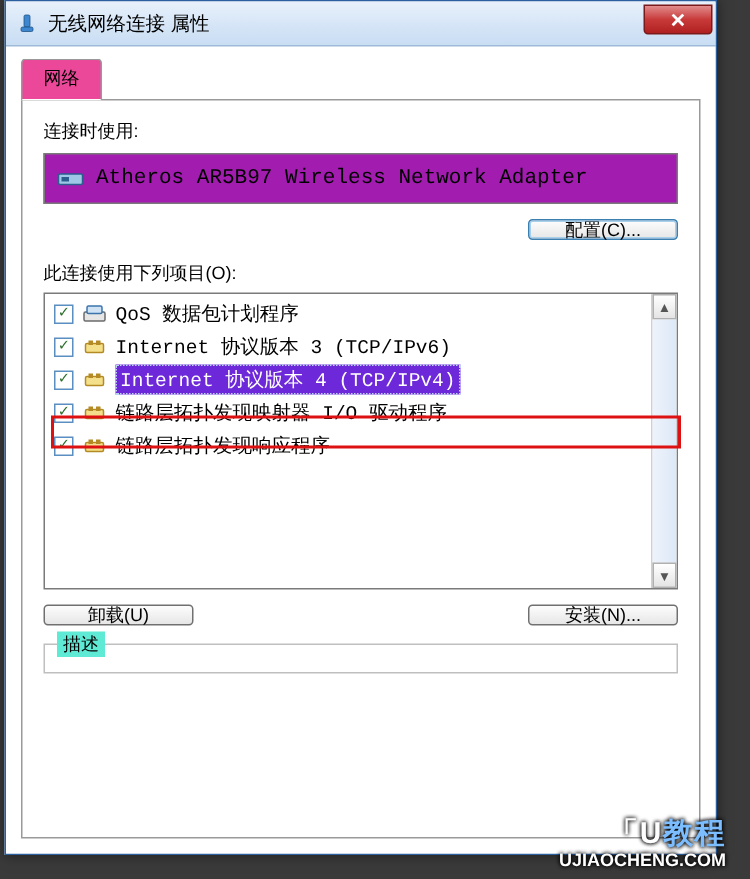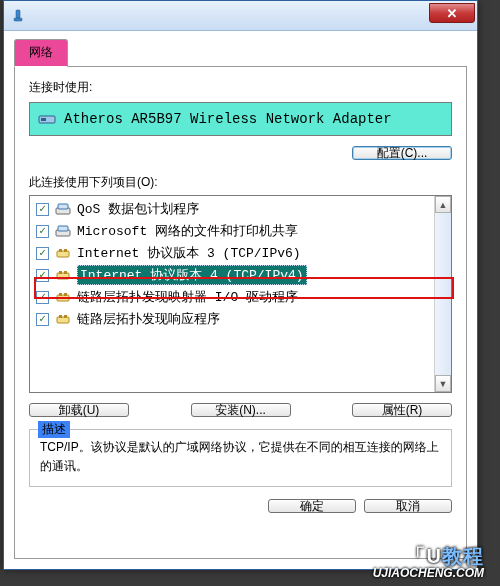--- a/index.html
+++ b/index.html
@@ -75,21 +75,21 @@
     flex: 1;
     display: flex; flex-direction: column;
   }
   .adapter-label { margin-bottom: 6px; }
   .adapter-box {
     border: 1px solid #7a7a7a;
     padding: 6px 8px;
     display: flex; align-items: center;
     font-family: "Courier New", monospace;
     font-size: 14px;
-    background: #5eead4;
+    background: #a21caf;
     height: 34px;
   }
   .adapter-icon {
     width: 18px; height: 14px; margin-right: 8px;
     flex-shrink: 0;
   }
   .cfg-row {
     display: flex; justify-content: flex-end;
     margin: 10px 0 8px 0;
   }
@@ -135,21 +135,21 @@
   }
   .ck.on::after {
     content: "✓";
     font-size: 11px; color: #2a6e2a; line-height: 1;
   }
   .item .mini-icon {
     width: 16px; height: 14px; margin-right: 6px; flex-shrink: 0;
   }
   .item .label { white-space: nowrap; overflow: hidden; }
   .item.sel .label {
-    background: #0f766e; color: #fff;
+    background: #6d28d9; color: #fff;
     border: 1px dotted #bcd4f0;
     padding: 0 2px;
   }
   .scrollbar {
     position: absolute; right: 0; top: 0; bottom: 0;
     width: 17px;
     background: #f0f0f0;
     border-left: 1px solid #d0d0d0;
     display: flex; flex-direction: column;
   }
@@ -176,21 +176,21 @@
     margin-top: 10px;
   }
   .group {
     border: 1px solid #bfbfbf;
     margin-top: 12px;
     padding: 8px 10px 10px 10px;
     position: relative;
   }
   .group-title {
     position: absolute; top: -9px; left: 8px;
-    background: #3b82f6; padding: 0 4px; font-size: 12px;
+    background: #5eead4; padding: 0 4px; font-size: 12px;
   }
   .desc { line-height: 1.6; font-size: 12px; }
   .bottom-row {
     display: flex; justify-content: flex-end;
     padding-top: 12px;
     gap: 8px;
   }
   .watermark {
     position: absolute;
     right: 16px; bottom: 6px;
@@ -199,35 +199,36 @@
     text-align: right;
     line-height: 1.1;
     text-shadow: 0 0 3px #000, 0 0 3px #000;
     margin-top: 12px;
   }
   .watermark .wm-top {
     font-size: 20px; font-weight: bold; letter-spacing: 1px;
   }
   .watermark .wm-top .accent { color: #7bbdff; }
   .watermark .wm-bottom {
-    font-size: 12px; font-weight: bold; color: #fff; font-style: italic;
+    font-size: 12px; font-weight: bold; color: #fff;
   }
 </style>
 </head>
 <body>
 
 <div class="window">
 
   <div class="titlebar">
     <span class="title-icon">
       <svg width="16" height="16" viewBox="0 0 16 16">
         <rect x="6" y="2" width="4" height="8" rx="1" fill="#3e86cf" stroke="#1a4d80" stroke-width="0.5"></rect>
         <rect x="4" y="10" width="8" height="3" rx="1" fill="#3e86cf" stroke="#1a4d80" stroke-width="0.5"></rect>
       </svg>
     </span>
+    <span class="title-text">无线网络连接 属性</span>
     <div class="close-btn">
       <span>✕</span>
     </div>
   </div>
 
   <div class="client">
 
     <div class="tabstrip">
       <div class="tab">
         <span>网络</span>
@@ -262,28 +263,20 @@
               <span class="ck on"></span>
               <span class="mini-icon"><svg width="16" height="14" viewBox="0 0 16 14">
                   <rect x="1" y="6" width="14" height="6" rx="1" fill="#e6e6e6" stroke="#6b6b6b"></rect>
                   <rect x="3" y="2" width="10" height="5" rx="1" fill="#cfe3f5" stroke="#3a74ab"></rect>
                 </svg></span>
               <span class="label">QoS 数据包计划程序</span>
             </div>
             <div class="item">
               <span class="ck on"></span>
               <span class="mini-icon"><svg width="16" height="14" viewBox="0 0 16 14">
-                  <rect x="1" y="6" width="14" height="6" rx="1" fill="#e6e6e6" stroke="#6b6b6b"></rect>
-                  <rect x="3" y="2" width="10" height="5" rx="1" fill="#cfe3f5" stroke="#3a74ab"></rect>
-                </svg></span>
-              <span class="label">Microsoft 网络的文件和打印机共享</span>
-            </div>
-            <div class="item">
-              <span class="ck on"></span>
-              <span class="mini-icon"><svg width="16" height="14" viewBox="0 0 16 14">
                   <rect x="2" y="5" width="12" height="6" rx="1" fill="#f4e08a" stroke="#b48a24"></rect>
                   <rect x="4" y="3" width="3" height="3" fill="#b48a24"></rect>
                   <rect x="9" y="3" width="3" height="3" fill="#b48a24"></rect>
                 </svg></span>
               <span class="label">Internet 协议版本 3 (TCP/IPv6)</span>
             </div>
             <div class="item sel">
               <span class="ck on"></span>
               <span class="mini-icon"><svg width="16" height="14" viewBox="0 0 16 14">
                   <rect x="2" y="5" width="12" height="6" rx="1" fill="#f4e08a" stroke="#b48a24"></rect>
@@ -318,38 +311,26 @@
         </div>
       </div>
 
       <div class="btn-row">
         <div class="btn">
           <span>卸载(U)</span>
         </div>
         <div class="btn">
           <span>安装(N)...</span>
         </div>
-        <div class="btn">
-          <span>属性(R)</span>
-        </div>
       </div>
 
       <div class="group">
         <span class="group-title">描述</span>
-        <div class="desc">TCP/IP。该协议是默认的广域网络协议，它提供在不同的相互连接的网络上的通讯。</div>
-      </div>
-
-      <div class="bottom-row">
-        <div class="btn" style="min-width:88px">
-          <span>确定</span>
-        </div>
-        <div class="btn" style="min-width:88px">
-          <span>取消</span>
-        </div>
-      </div>
+      </div>
+
 
     </div>
   </div>
 </div>
 
 <div class="red-callout"></div>
 
 <div class="watermark">
   <div class="wm-top">
     <span>「U</span><span class="accent">教程</span>

